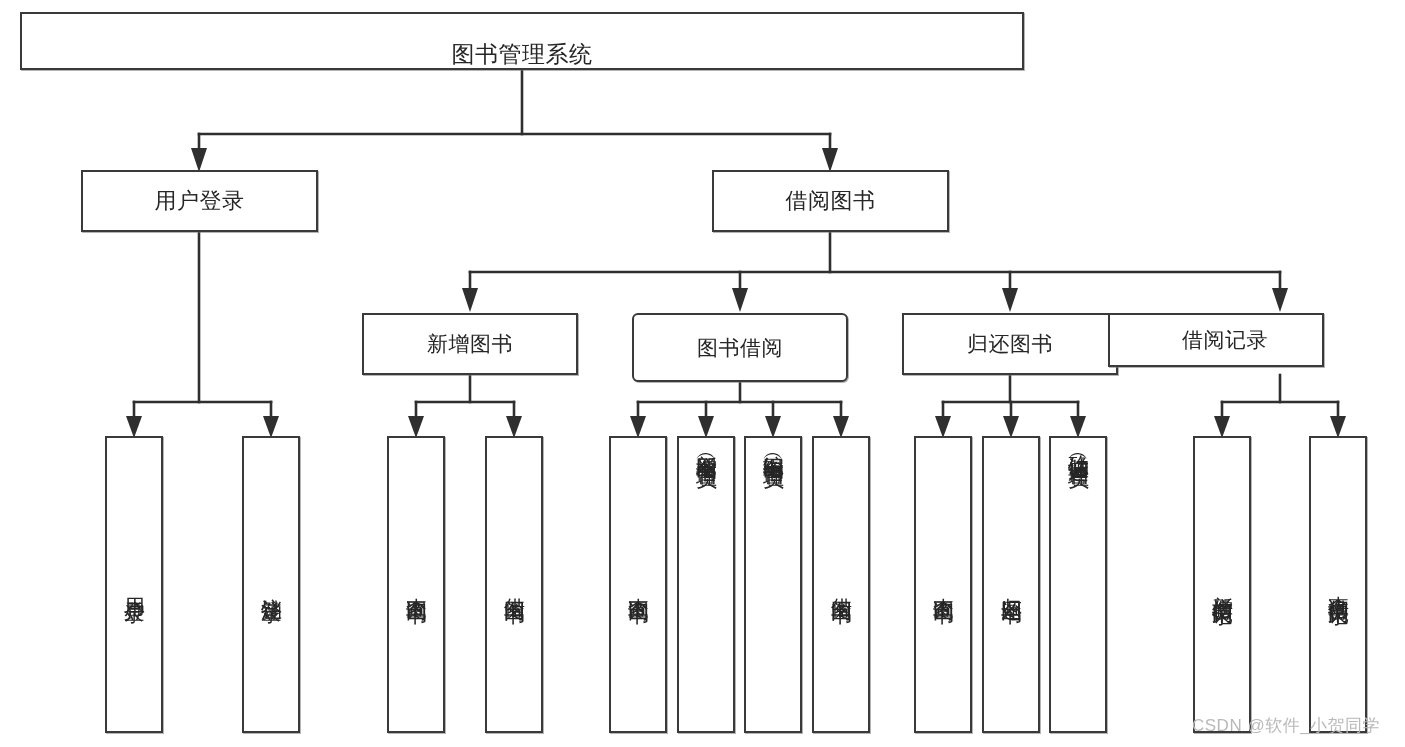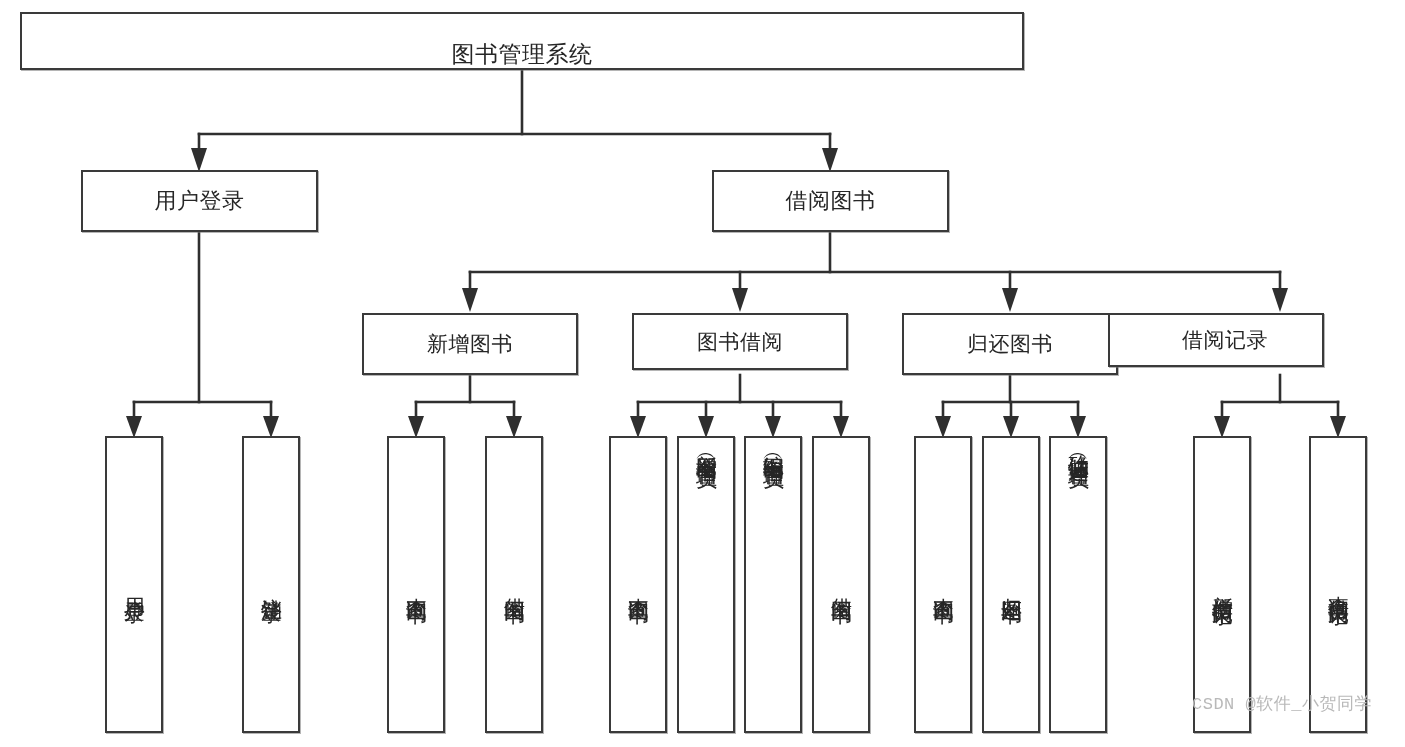--- a/index.html
+++ b/index.html
@@ -161,21 +161,21 @@
   </div>
 
   <div class="node lvl2" style="left:712px; top:170px; width:237px; height:62px;">
     <span class="label">借阅图书</span>
   </div>
 
   <div class="node lvl3" style="left:362px; top:313px; width:216px; height:62px;">
     <span class="label">新增图书</span>
   </div>
 
-  <div class="node lvl3" style="left:632px; top:313px; width:216px; height:57px;">
+  <div class="node lvl3" style="left:632px; top:313px; width:216px; height:69px;border-radius:6px;">
     <span class="label">图书借阅</span>
   </div>
 
   <div class="node lvl3" style="left:902px; top:313px; width:216px; height:62px;">
     <span class="label">归还图书</span>
   </div>
 
   <div class="node lvl3" style="left:1108px; top:313px; width:216px; height:54px;padding-left:18px;">
     <span class="label">借阅记录</span>
   </div>
@@ -225,15 +225,15 @@
   </div>
 
   <div class="node leaf center-v" style="left:1193px; top:436px; width:58px; height:297px;">
     <span class="label">新增借阅记录</span>
   </div>
 
   <div class="node leaf center-v" style="left:1309px; top:436px; width:58px; height:297px;">
     <span class="label">查询借阅记录</span>
   </div>
 
-  <div class="watermark" style="left:1192px; top:692px;font-family:Liberation Mono, monospace;">CSDN @软件_小贺同学</div>
+  <div class="watermark" style="left:1192px; top:714px;">CSDN @软件_小贺同学</div>
 
 </div>
 
 </body></html>

